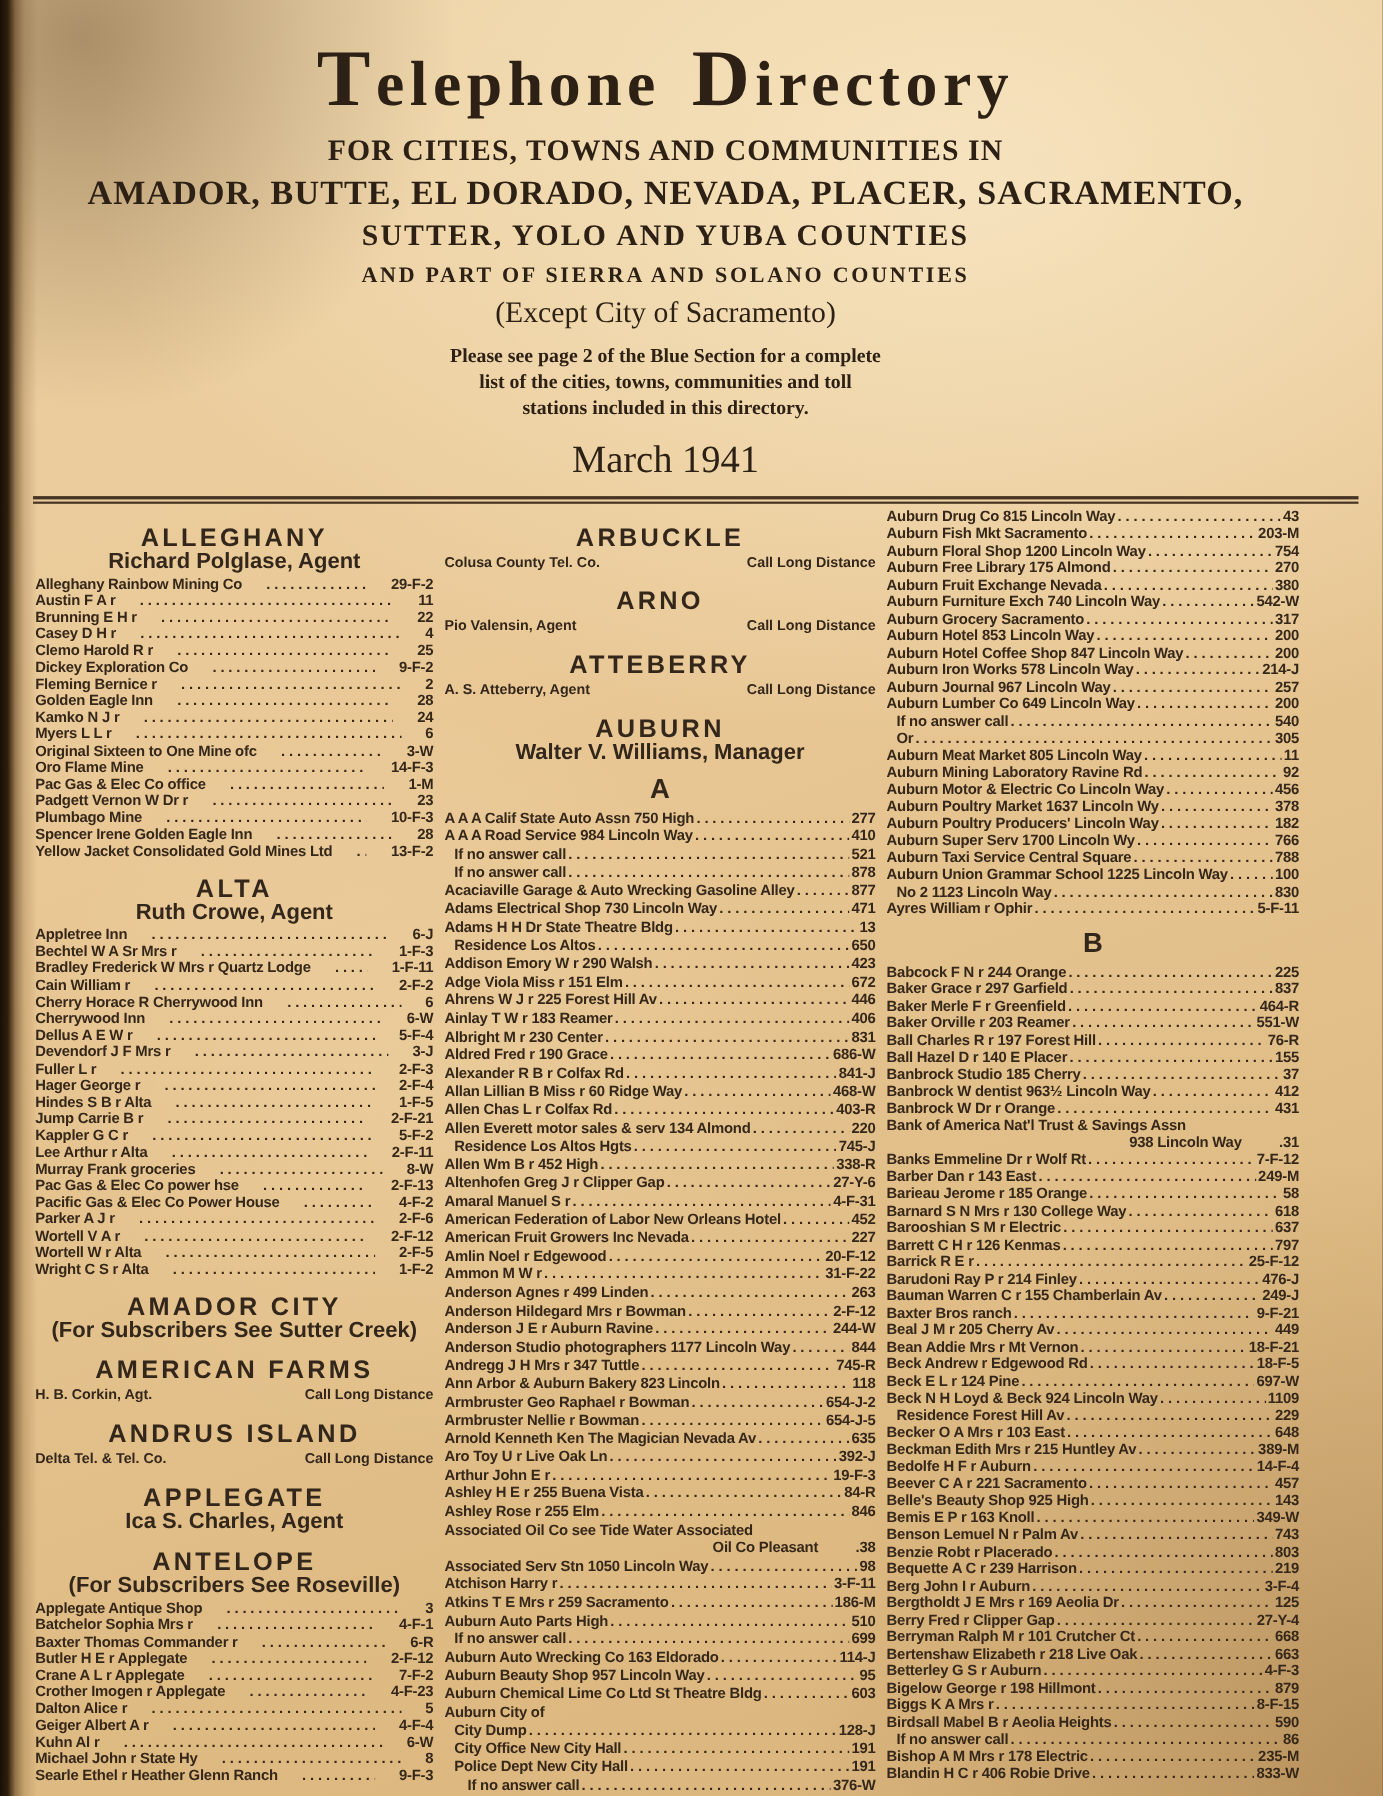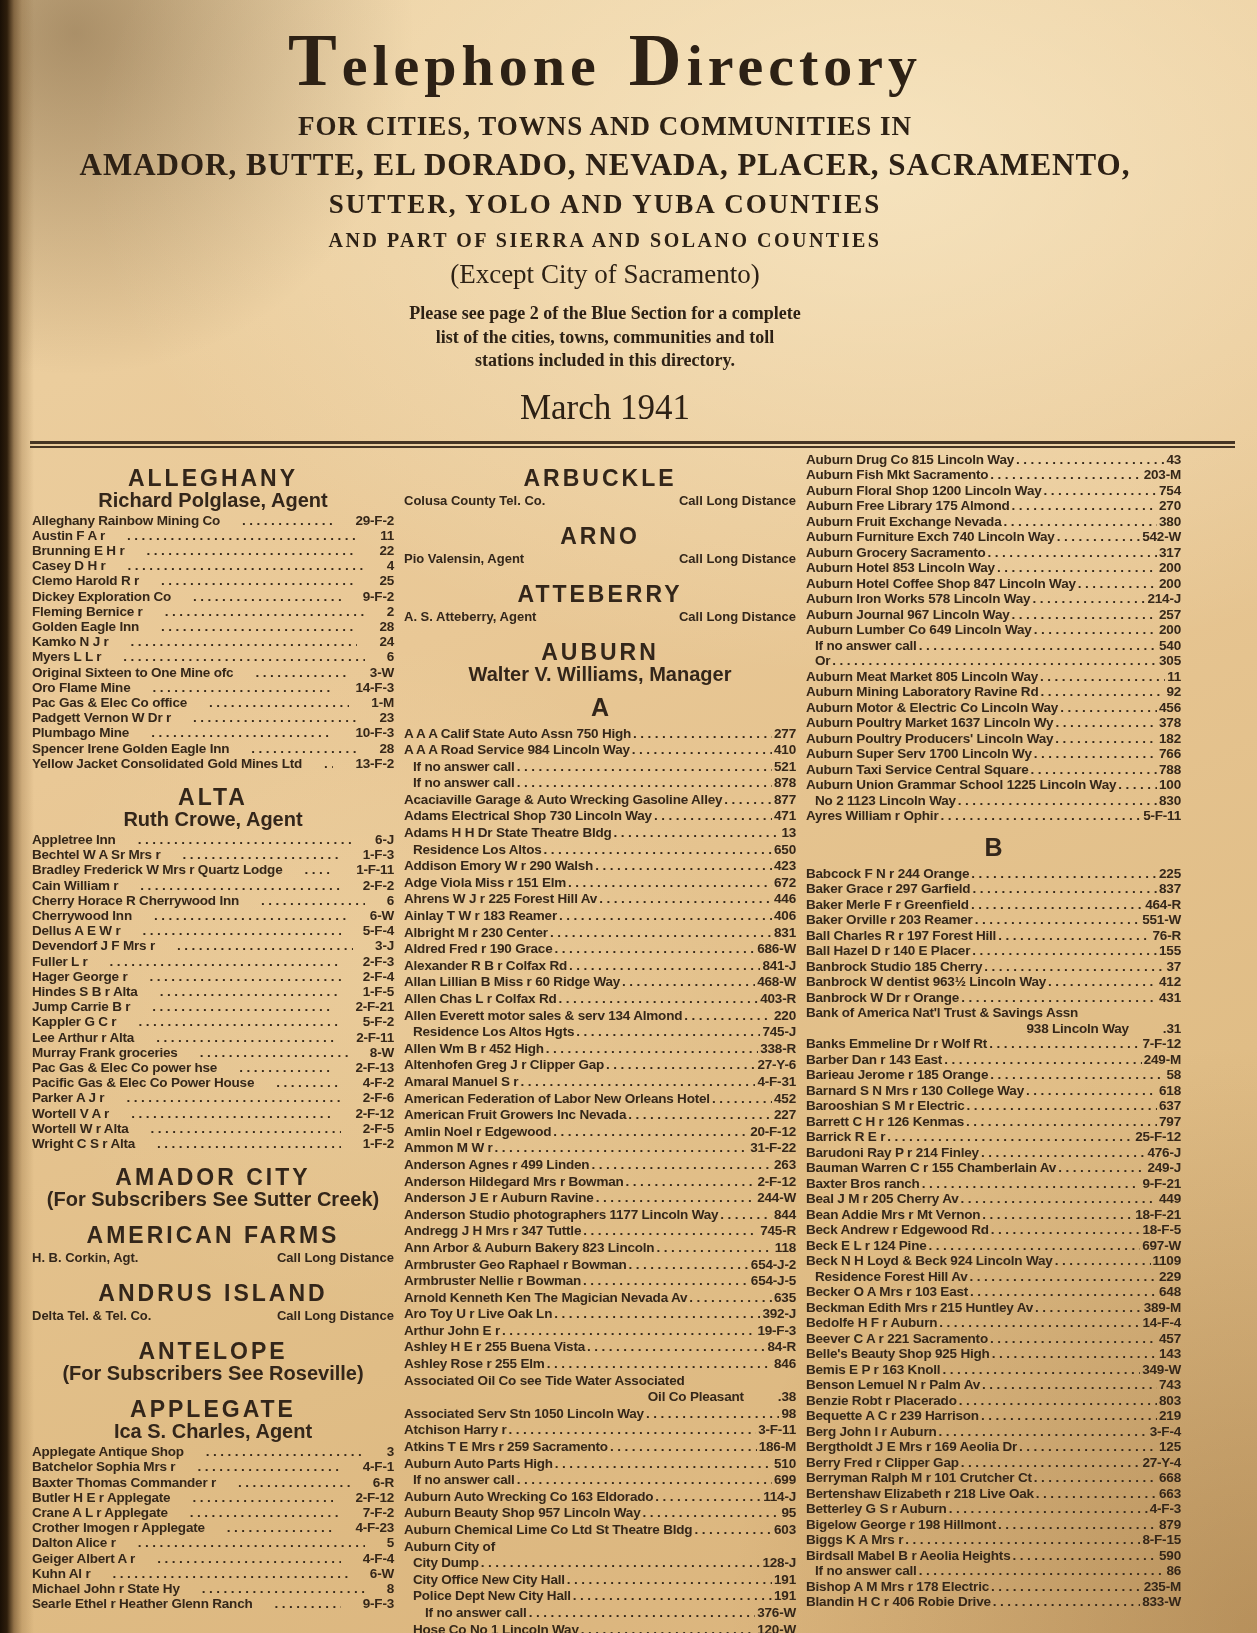--- a/index.html
+++ b/index.html
@@ -12,21 +12,21 @@
       radial-gradient(90% 45% at 70% 10%, rgba(255,246,218,.55), rgba(255,246,218,0) 70%),
       radial-gradient(70% 60% at 100% 100%, rgba(104,66,20,.30), rgba(104,66,20,0) 60%),
       radial-gradient(45% 35% at 6% 2%, rgba(62,36,8,.38), rgba(62,36,8,0) 60%),
       radial-gradient(40% 30% at 30% 60%, rgba(255,240,205,.18), rgba(255,240,205,0) 70%),
       linear-gradient(160deg, #edd2a4 0%, #e9c896 38%, #e0bd86 72%, #d9b27a 100%);
   }
   .spine {
     position:absolute; left:0; top:0; bottom:0; width:34px; z-index:2;
     background:linear-gradient(90deg, #190f05 0px, #2e1e0c 7px, rgba(86,56,24,.55) 14px, rgba(122,86,42,.25) 22px, rgba(122,86,42,0) 34px);
   }
-  .header { position:relative; text-align:center; padding:28px 85px 0 38px; font-family:"Liberation Serif", serif; color:#2d2115; }
+  .header { position:relative; text-align:center; padding:38px 85px 0 38px; font-family:"Liberation Serif", serif; color:#2d2115; }
   .h-title { font-size:58px; font-weight:bold; letter-spacing:5px; line-height:66px; white-space:nowrap; }
   .tw { display:inline-block; }
   .tw::first-letter { font-size:1.26em; }
   .tw + .tw { margin-left:28px; }
   .h-sub1 { font-size:27px; font-weight:bold; letter-spacing:1px; margin-top:12px; }
   .h-sub2 { font-size:31px; font-weight:bold; letter-spacing:1px; margin-top:5px; white-space:nowrap; }
   .h-sub3 { font-size:27px; font-weight:bold; letter-spacing:2px; margin-top:6px; }
   .h-sub4 { font-size:20px; font-weight:bold; letter-spacing:2.5px; margin-top:9px; }
   .h-except { font-size:27px; margin-top:7px; }
   .h-note { font-size:18px; font-weight:bold; line-height:23.5px; margin-top:12px; }
@@ -293,26 +293,26 @@
           </div>
         </div>
         <div class="sec">
           <div class="sec-title">ANDRUS ISLAND</div>
           <div class="agent-row">
             <span class="agent-left">Delta Tel. &amp; Tel. Co.</span>
             <span class="agent-right">Call Long Distance</span>
           </div>
         </div>
         <div class="sec">
+          <div class="sec-title">APPLEGATE</div>
+          <div class="sec-sub">Ica S. Charles, Agent</div>
+        </div>
+        <div class="sec">
           <div class="sec-title">ANTELOPE</div>
           <div class="sec-note">(For Subscribers See Roseville)</div>
-        </div>
-        <div class="sec">
-          <div class="sec-title">APPLEGATE</div>
-          <div class="sec-sub">Ica S. Charles, Agent</div>
         </div>
         <div class="entries">
           <div class="entry">
             <span class="name">Applegate Antique Shop</span>
             <span class="lead"></span>
             <span class="val">3</span>
           </div>
           <div class="entry">
             <span class="name">Batchelor Sophia Mrs r</span>
             <span class="lead"></span>

